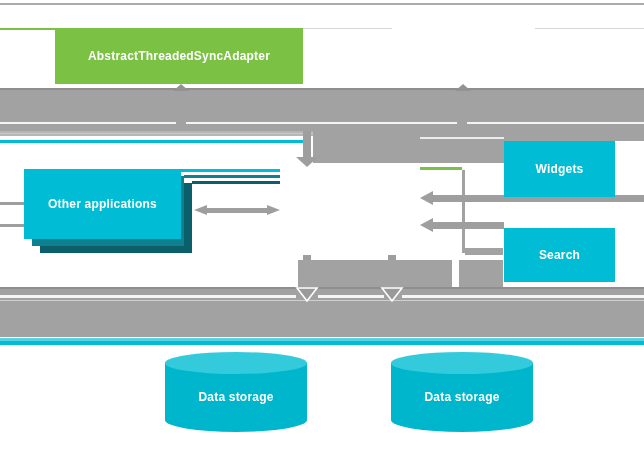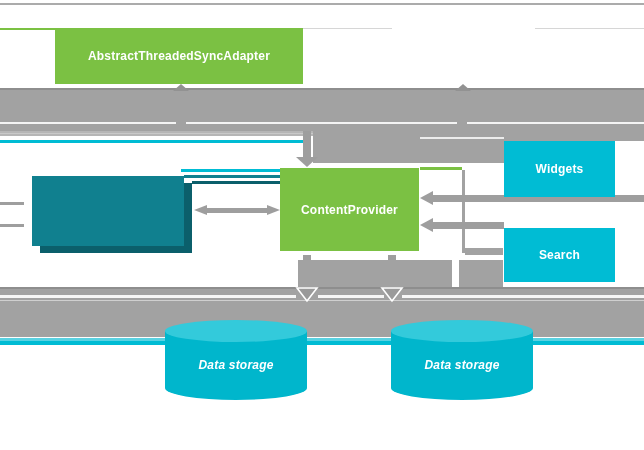--- a/index.html
+++ b/index.html
@@ -90,21 +90,21 @@
   #band3{left:0;top:287px;width:644px;height:50px;background:var(--gray_band);}
   #band3-edge{left:0;top:287px;width:644px;height:1.5px;background:#8e8e8e;}
   .b3w{top:295px;height:2.5px;background:rgba(255,255,255,.9);}
   #b3w-a{left:0;width:296px;} #b3w-b{left:318px;width:66px;} #b3w-c{left:402px;width:242px;}
   #b3w2{left:0;top:299.5px;width:644px;height:1.5px;background:#cfcfcf;}
   #band3-heads{left:0;top:287px;width:644px;height:16px;}
 
   
   #cyan-hl2a{left:0;top:338px;width:644px;height:3px;background:var(--cyan_light,#5ad2e2);}
   #cyan-hl2b{left:0;top:341px;width:644px;height:3.5px;background:var(--cyan);}
-  .cyl{top:320px;width:142px;height:91px;font-style:italic;}
+  .cyl{top:352px;width:142px;height:91px;}
   #cyl-left{left:165px;} #cyl-right{left:391px;}
   .cyl svg{position:absolute;left:0;top:0;}
   .cyl .lbl{position:absolute;left:0;top:24px;width:142px;height:42px;}
 </style>
 </head>
 <body>
 
 <div id="stage">
 
   <div id="hl-top"></div>
@@ -135,35 +135,35 @@
     <div class="lbl">AbstractThreadedSyncAdapter</div>
   </div>
 
   <div id="oa-smear1"></div>
   <div id="oa-smear2"></div>
   <div id="oa-smear3"></div>
   <div id="oa-line1"></div>
   <div id="oa-line2"></div>
   <div id="oa-shadow2"></div>
   <div id="oa-shadow1"></div>
+  <div id="oa-box" class="node-cyan">
+    <div class="lbl">Other applications</div>
+  </div>
 
   <div id="da-shaft"></div>
   <div id="da-left"></div>
   <div id="da-right"></div>
 
   <div id="vline"></div>
   <div id="minibar"></div>
   <div id="aw-shaft"></div>
   <div id="aw-head"></div>
   <div id="as-shaft"></div>
   <div id="as-head"></div>
 
-  <div id="box-cp" class="node-green">
-    <div class="lbl">ContentProvider</div>
-  </div>
   <div id="box-widgets" class="node-cyan">
     <div class="lbl">Widgets</div>
   </div>
   <div id="box-search" class="node-cyan">
     <div class="lbl">Search</div>
   </div>
 
   <div id="stem-l"></div>
   <div id="stem-r"></div>
   <div id="blockA"></div>

